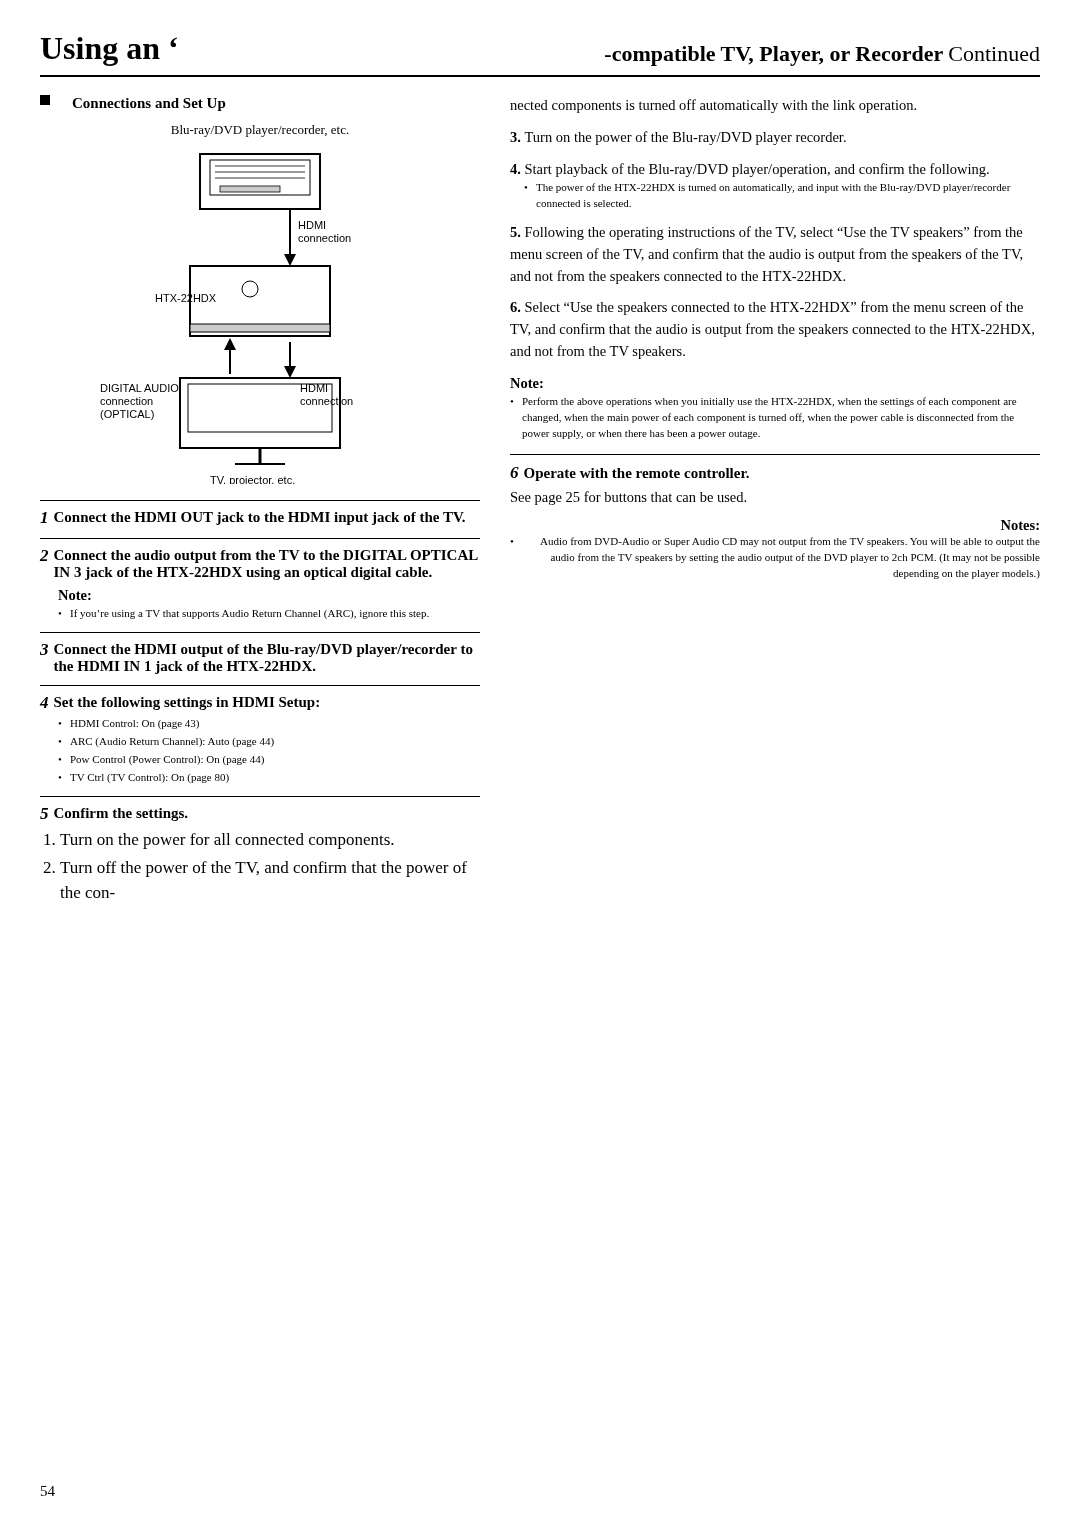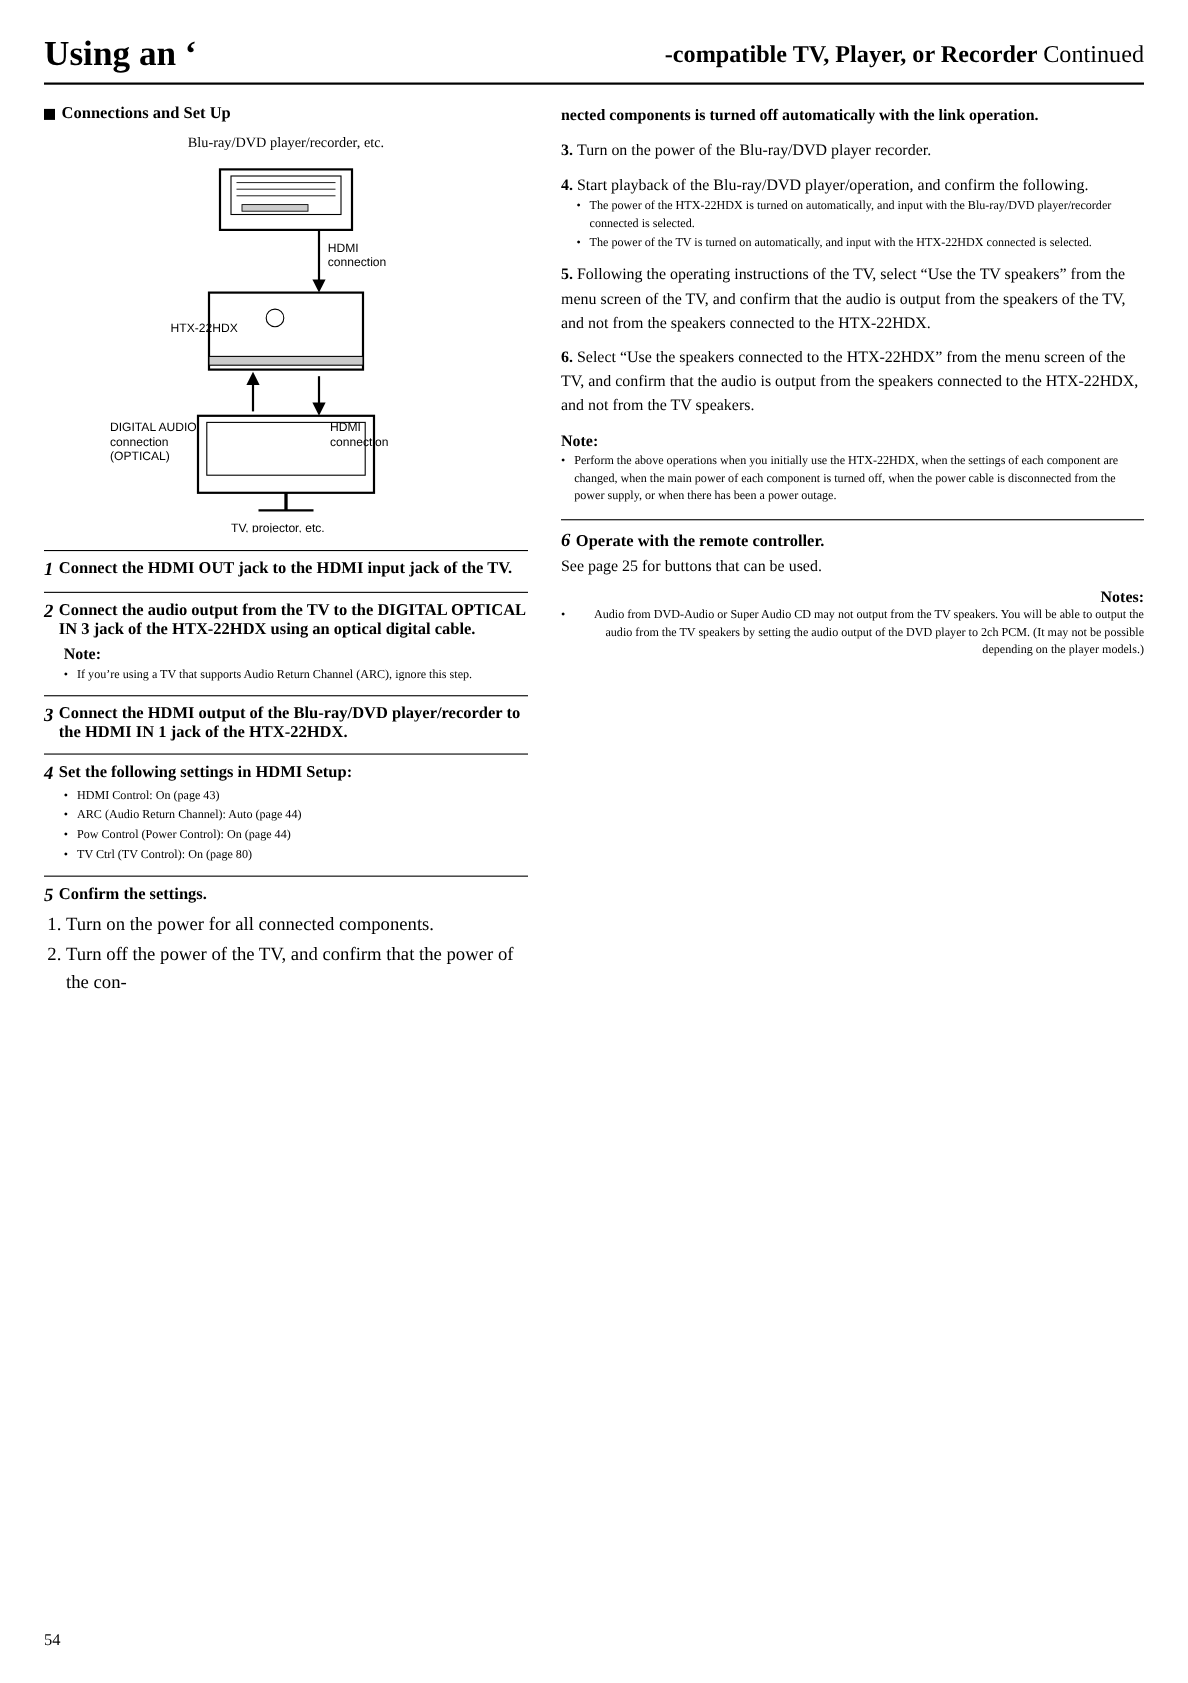--- a/index.html
+++ b/index.html
@@ -9,21 +9,21 @@
       background: #fff;
       font-family: 'Times New Roman', Times, serif;
       font-size: 15px;
       color: #000;
       padding: 30px 40px 30px 40px;
     }
 
     
     .page-header {
       display: flex;
-      align-items: center;
+      align-items: flex-end;
       border-bottom: 2.5px solid #000;
       padding-bottom: 8px;
       margin-bottom: 18px;
     }
     .header-left {
       font-size: 32px;
       font-weight: bold;
       white-space: nowrap;
     }
     .header-right {
@@ -48,22 +48,21 @@
     .col-right {
       flex: 1;
     }
 
     
     .section-heading {
       font-weight: bold;
       font-size: 15px;
       margin-bottom: 10px;
       display: flex;
-      align-items: center;
-      gap: 6px;
+      gap: 22px;
     }
     .black-square {
       display: inline-block;
       width: 10px;
       height: 10px;
       background: #000;
       flex-shrink: 0;
     }
 
     
@@ -279,32 +278,31 @@
         <li>Turn on the power for all connected components.</li>
         <li>Turn off the power of the TV, and confirm that the power of the con-</li>
       </ol>
     </div>
 
   </div>
 
   <div class="col-right">
 
     <div class="right-step-body">
-      <p style="font-size:14.5px;line-height:1.5;margin-bottom:10px;font-weight:bold;">nected components is turned off automatically with the link operation.</p>
+      <p style="font-size:14.5px;line-height:1.5;margin-bottom:10px;">nected components is turned off automatically with the link operation.</p>
     </div>
 
     <div style="margin-bottom:10px;">
       <p style="font-size:14.5px;line-height:1.5;"><span style="font-weight:bold;">3.</span>&nbsp;<span>Turn on the power of the Blu-ray/DVD player recorder.</span></p>
     </div>
 
     <div style="margin-bottom:10px;">
       <p style="font-size:14.5px;line-height:1.5;"><span style="font-weight:bold;">4.</span>&nbsp;<span>Start playback of the Blu-ray/DVD player/operation, and confirm the following.</span></p>
       <ul class="bullet-list" style="margin-left:14px;">
         <li>The power of the HTX-22HDX is turned on automatically, and input with the Blu-ray/DVD player/recorder connected is selected.</li>
-        <li>The power of the TV is turned on automatically, and input with the HTX-22HDX connected is selected.</li>
       </ul>
     </div>
 
     <div style="margin-bottom:10px;">
       <p style="font-size:14.5px;line-height:1.5;"><span style="font-weight:bold;">5.</span>&nbsp;<span>Following the operating instructions of the TV, select “Use the TV speakers” from the menu screen of the TV, and confirm that the audio is output from the speakers of the TV, and not from the speakers connected to the HTX-22HDX.</span></p>
     </div>
 
     <div style="margin-bottom:10px;">
       <p style="font-size:14.5px;line-height:1.5;"><span style="font-weight:bold;">6.</span>&nbsp;<span>Select “Use the speakers connected to the HTX-22HDX” from the menu screen of the TV, and confirm that the audio is output from the speakers connected to the HTX-22HDX, and not from the TV speakers.</span></p>
     </div>

